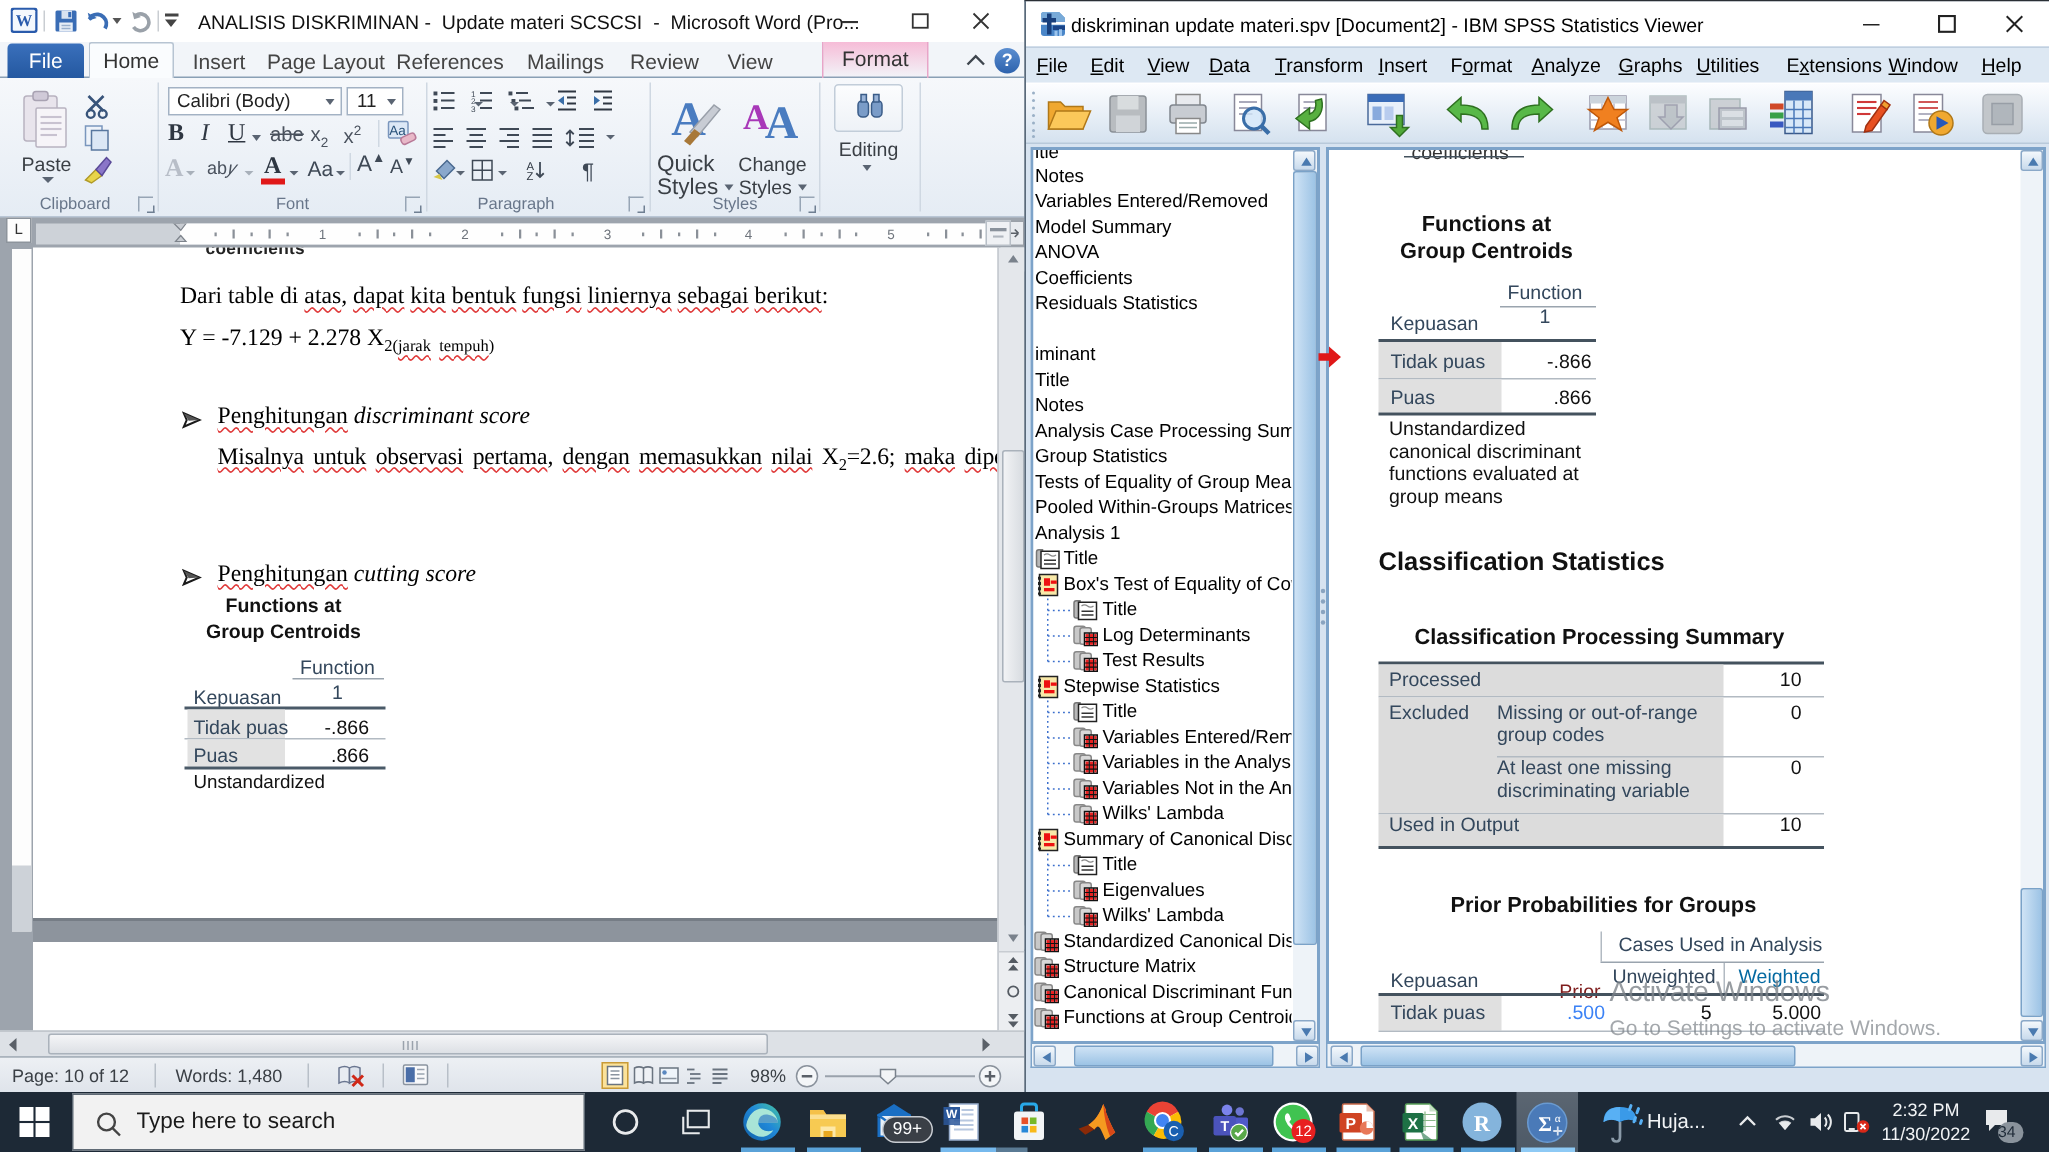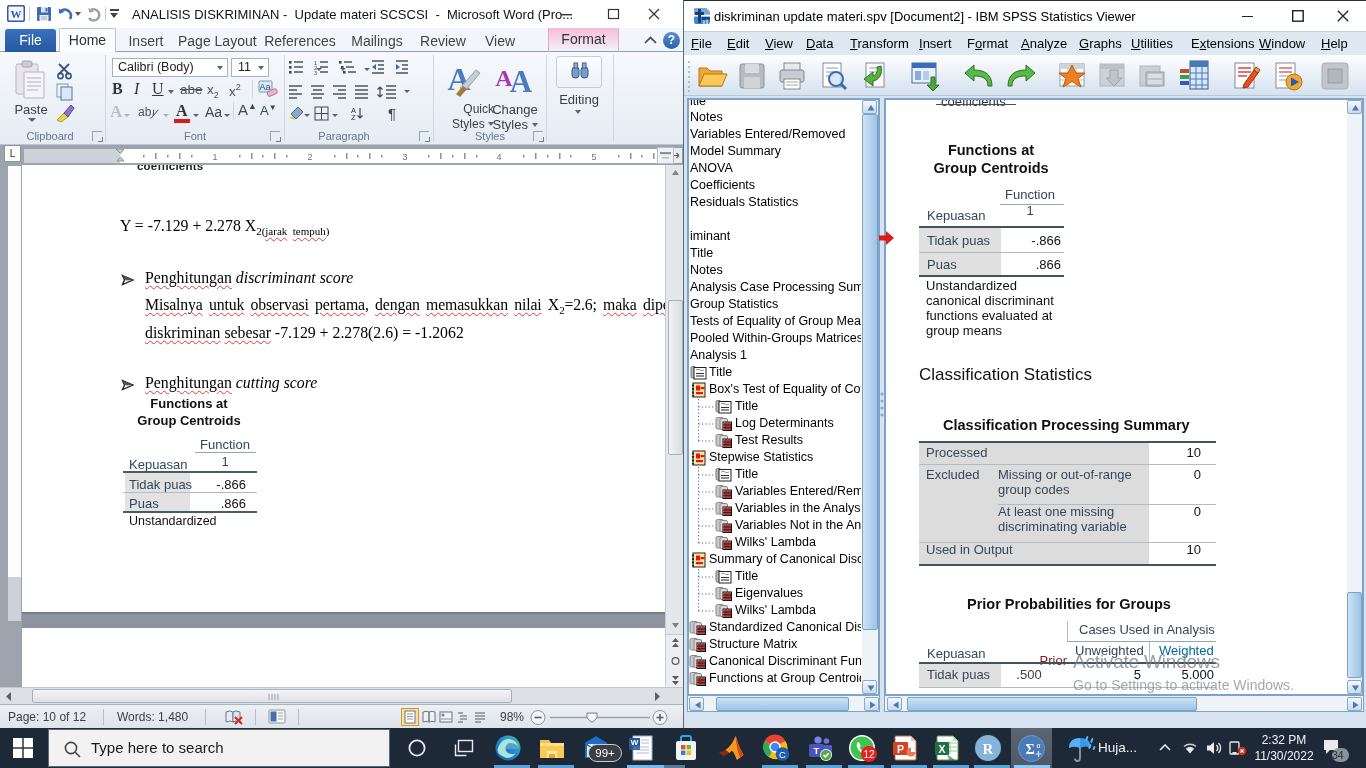--- a/index.html
+++ b/index.html
@@ -281,21 +281,21 @@
     <div class="abs" style="left:332px;top:62px;width:0;height:0;border-left:3px solid transparent;border-right:3px solid transparent;border-top:3.5px solid #5a6472"></div>
     <div class="grplabel" style="left:304px">Paragraph</div>
     <div class="dlg" style="left:419px"></div>
     <div class="grpdiv" style="left:433px"></div>
 
     <svg class="abs" style="left:446px;top:8px" width="40" height="40" viewBox="0 0 40 40">
       <text x="13" y="30" font-size="32" font-weight="bold" fill="#4a7cc0" text-anchor="middle" font-family="Liberation Serif">A</text>
       <path d="M14 28 L30 10 L34 13 L19 31 Z" fill="#c8ccd4" stroke="#9aa0aa"></path>
       <path d="M10 34 L17 26 L21 29 L14 37 Z" fill="#a87838"></path>
     </svg>
-    <div class="abs" style="left:438px;top:50px;width:56px;font-size:12px;color:#3a3f45;text-align:right;line-height:15px">Quick<br>Styles <span style="display:inline-block;width:0;height:0;border-left:3.5px solid transparent;border-right:3.5px solid transparent;border-top:4px solid #5a6472;vertical-align:2px"></span></div>
+    <div class="abs" style="left:438px;top:50px;width:56px;font-size:15px;color:#3a3f45;text-align:left;line-height:15px">Quick<br>Styles <span style="display:inline-block;width:0;height:0;border-left:3.5px solid transparent;border-right:3.5px solid transparent;border-top:4px solid #5a6472;vertical-align:2px"></span></div>
     <svg class="abs" style="left:494px;top:8px" width="42" height="40" viewBox="0 0 42 40">
       <text x="10" y="26" font-size="24" font-weight="bold" fill="#a838b8" text-anchor="middle" font-family="Liberation Serif">A</text>
       <text x="27" y="32" font-size="31" font-weight="bold" fill="#4a7cc0" text-anchor="middle" font-family="Liberation Serif">A</text>
     </svg>
     <div class="abs" style="left:486px;top:50px;width:58px;font-size:13px;color:#3a3f45;text-align:center;line-height:15px">Change<br>Styles <span style="display:inline-block;width:0;height:0;border-left:3.5px solid transparent;border-right:3.5px solid transparent;border-top:4px solid #5a6472;vertical-align:2px"></span></div>
     <div class="grplabel" style="left:450px">Styles</div>
     <div class="dlg" style="left:533px"></div>
     <div class="grpdiv" style="left:546px"></div>
 
     <div class="abs" style="left:556px;top:4px;width:46px;height:32px;border:1px solid #c2cdd9;border-radius:3px;background:linear-gradient(#fcfdfe,#eef2f7)"></div>
@@ -392,28 +392,28 @@
         <rect x="5" y="93" width="3" height="1.3"></rect>
         <rect x="5" y="105" width="3" height="1.3"></rect>
         <rect x="3" y="128" width="7" height="1.3"></rect>
         <rect x="5" y="116" width="3" height="1.3"></rect>
         <rect x="5" y="140" width="3" height="1.3"></rect>
         <rect x="5" y="152" width="3" height="1.3"></rect>
     </g>
   </svg>
   <div id="page1">
     <div class="abs" style="left:115px;top:-5px;font-size:11.5px;color:#222;font-weight:bold;letter-spacing:0.2px">coefficients</div>
+    <div class="docline" style="left:98px;top:24px;width:470px">Dari table di <span class="sq">atas</span>, <span class="sq">dapat</span> <span class="sq">kita</span> <span class="sq">bentuk</span> <span class="sq">fungsi</span> <span class="sq">liniernya</span> <span class="sq">sebagai</span> <span class="sq">berikut</span>:</div>
     <div class="docline" style="left:98px;top:52px">Y = -7.129 + 2.278 X<span style="font-size:11px;vertical-align:-4px">2(<span class="sq">jarak</span>&nbsp; <span class="sq">tempuh</span>)</span></div>
     <svg class="abs" style="left:99px;top:109px" width="14" height="12" viewBox="0 0 14 12">
         <path d="M1.5 1.5 L12 6 L1.5 10.5 L3.5 6 Z" fill="#fff" stroke="#1a1a1a" stroke-width="1.3"></path>
         <path d="M1.5 1.5 L12 6 L4.8 6.5 Z" fill="#555"></path>
       </svg>
     <div class="docline" style="left:123px;top:104px"><span class="squ">Penghitungan</span> <i>discriminant score</i></div>
     <div class="docline" style="left:123px;top:131px;word-spacing:2.5px;letter-spacing:-0.15px"><span class="squ">Misalnya</span> <span class="sq">untuk</span> <span class="sq">observasi</span> <span class="sq">pertama</span>, <span class="sq">dengan</span> <span class="sq">memasukkan</span> <span class="sq">nilai</span> X<span style="font-size:11px;vertical-align:-4px">2</span>=2.6; <span class="sq">maka</span> <span class="sq">dipe</span></div>
-    <div class="docline" style="left:123px;top:159px"><span class="squ">diskriminan</span> <span class="squ">sebesar</span> -7.129 + 2.278(2.6) = -1.2062</div>
     <svg class="abs" style="left:99px;top:214px" width="14" height="12" viewBox="0 0 14 12">
         <path d="M1.5 1.5 L12 6 L1.5 10.5 L3.5 6 Z" fill="#fff" stroke="#1a1a1a" stroke-width="1.3"></path>
         <path d="M1.5 1.5 L12 6 L4.8 6.5 Z" fill="#555"></path>
       </svg>
     <div class="docline" style="left:123px;top:209px"><span class="squ">Penghitungan</span> <i>cutting score</i></div>
 
     <div class="wtbl" style="left:107px;top:230px;width:120px;font-weight:bold;text-align:center;color:#111;line-height:17px">Functions at<br>Group Centroids</div>
     <div class="wtbl" style="left:168px;top:272px;width:70px;text-align:center;color:#33475c">Function</div>
     <div class="abs" style="left:173px;top:287px;width:61px;height:1px;background:#9aa4ae"></div>
     <div class="wtbl" style="left:107px;top:292px;color:#33475c">Kepuasan</div>
@@ -1041,21 +1041,21 @@
     <div class="abs" style="left:33px;top:126px;width:145px;height:1.6px;background:#44525e"></div>
     <div class="abs" style="left:33px;top:128px;width:82px;height:24px;background:#e0e0e0"></div>
     <div class="otxt" style="left:41px;top:133px;color:#33475c">Tidak puas</div>
     <div class="otxt" style="left:107px;top:133px;width:68px;text-align:right;color:#111">-.866</div>
     <div class="abs" style="left:33px;top:152px;width:145px;height:1px;background:#b2bac2"></div>
     <div class="abs" style="left:33px;top:153px;width:82px;height:22px;background:#e0e0e0"></div>
     <div class="otxt" style="left:41px;top:157px;color:#33475c">Puas</div>
     <div class="otxt" style="left:107px;top:157px;width:68px;text-align:right;color:#111">.866</div>
     <div class="abs" style="left:33px;top:175px;width:145px;height:1.6px;background:#44525e"></div>
     <div class="otxt" style="left:40px;top:178px;color:#111;line-height:15px">Unstandardized<br>canonical discriminant<br>functions evaluated at<br>group means</div>
-    <div class="otxt" style="left:33px;top:265px;font-size:17px;font-weight:normal;color:#111">Classification Statistics</div>
+    <div class="otxt" style="left:33px;top:265px;font-size:17px;font-weight:bold;color:#111">Classification Statistics</div>
     <div class="otxt" style="left:57px;top:317px;font-size:14.5px;font-weight:bold;color:#111">Classification Processing Summary</div>
 
     <div class="abs" style="left:33px;top:341px;width:297px;height:1.6px;background:#44525e"></div>
     <div class="abs" style="left:33px;top:343px;width:230px;height:21px;background:#dcdcdc"></div>
     <div class="otxt" style="left:40px;top:345px;color:#33475c">Processed</div>
     <div class="otxt" style="left:263px;top:345px;width:52px;text-align:right;color:#111">10</div>
     <div class="abs" style="left:33px;top:364px;width:297px;height:1px;background:#b2bac2"></div>
     <div class="abs" style="left:33px;top:365px;width:230px;height:77px;background:#dcdcdc"></div>
     <div class="otxt" style="left:40px;top:367px;color:#33475c">Excluded</div>
     <div class="otxt" style="left:112px;top:367px;color:#33475c;line-height:15px">Missing or out-of-range<br>group codes</div>
@@ -1075,21 +1075,21 @@
     <div class="otxt" style="left:193px;top:522px;color:#33475c">Cases Used in Analysis</div>
     <div class="abs" style="left:181px;top:541px;width:149px;height:1px;background:#9aa4ae"></div>
     <div class="abs" style="left:263px;top:542px;width:1px;height:20px;background:#b2bac2"></div>
     <div class="otxt" style="left:41px;top:546px;color:#33475c">Kepuasan</div>
     <div class="otxt" style="left:111px;top:553px;width:70px;text-align:right;color:#7f1d1d">Prior</div>
     <div class="otxt" style="left:189px;top:543px;color:#33475c">Unweighted</div>
     <div class="otxt" style="left:273px;top:543px;color:#0369a1">Weighted</div>
     <div class="abs" style="left:33px;top:562px;width:297px;height:1.6px;background:#44525e"></div>
     <div class="abs" style="left:33px;top:564px;width:82px;height:23px;background:#e0e0e0"></div>
     <div class="otxt" style="left:41px;top:567px;color:#33475c">Tidak puas</div>
-    <div class="otxt" style="left:118px;top:567px;width:50px;text-align:center;color:#404040">.500</div>
+    <div class="otxt" style="left:134px;top:567px;width:50px;text-align:right;color:#3b82f6">.500</div>
     <div class="otxt" style="left:215px;top:567px;width:40px;text-align:right;color:#111">5</div>
     <div class="otxt" style="left:278px;top:567px;width:50px;text-align:right;color:#111">5.000</div>
     <div class="abs" style="left:33px;top:587px;width:297px;height:1px;background:#b2bac2"></div>
 
     <div class="abs" style="left:187px;top:551px;font-size:19px;letter-spacing:-0.2px;color:rgba(125,131,137,0.8);white-space:nowrap">Activate Windows</div>
     <div class="abs" style="left:187px;top:577px;font-size:14px;color:rgba(125,131,137,0.7);white-space:nowrap">Go to Settings to activate Windows.</div>
   </div>
 
   <svg class="abs" style="left:193px;top:229px" width="18" height="16" viewBox="0 0 18 16">
       <path d="M2 5.5 L9 5.5 L9 1 L17 8 L9 15 L9 10.5 L2 10.5 Z" fill="#e01818"></path>

